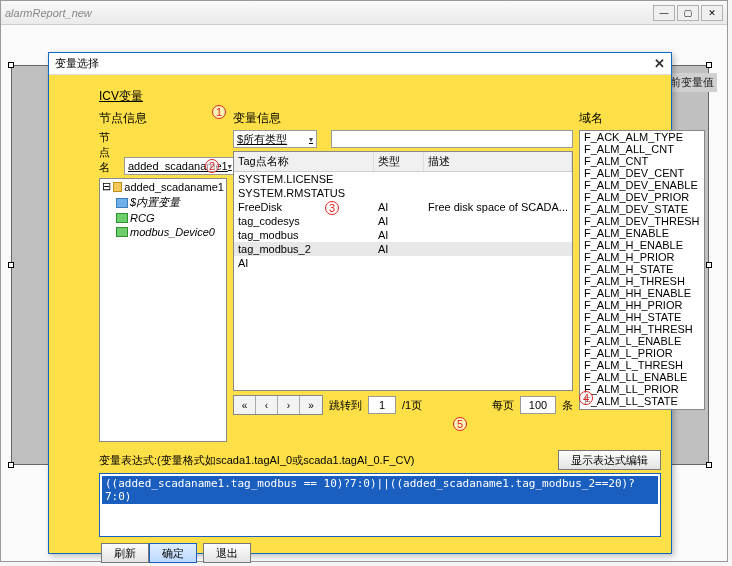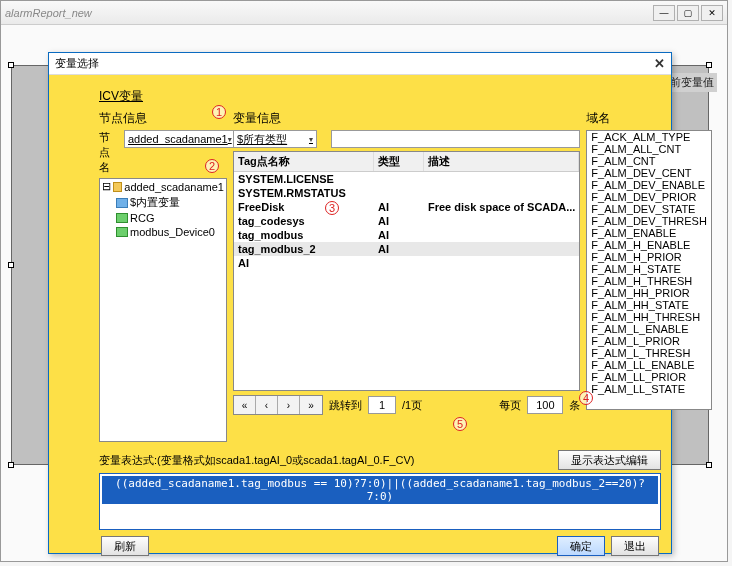--- a/index.html
+++ b/index.html
@@ -25,33 +25,33 @@
 .close-x { cursor: pointer; font-size: 13px; font-weight: bold; color: #333; }
 .dialog-body { padding: 11px 10px 6px; margin-left: 40px; }
 
 .section-label { font-size: 12px; margin: 2px 0 3px; }
 
 .cols { display: flex; gap: 6px; }
 .col-left { width: 128px; }
 .col-mid { width: 360px; }
 .col-right { flex: 1; }
 
-.row { display: flex; align-items: flex-start; gap: 14px; margin-bottom: 3px; }
+.row { display: flex; align-items: flex-end; gap: 14px; margin-bottom: 3px; }
 .combo, .input-sm { border: 1px solid #999; background: #fff; height: 18px; padding: 0 3px; font-size: 11px; }
 .combo { display:flex; align-items:center; justify-content:space-between; cursor:pointer;text-decoration:underline; }
 .combo-arrow { font-size:8px; color:#444; }
 .filter-input { flex:1; }
 
 .tree-box, .list-box, .domain-box { border: 1px solid #888; background: #fff; overflow: auto; }
 .tree-box { height: 264px; }
-.list-box { height: 240px; font-weight: bold; }
+.list-box { height: 240px; }
 .domain-box { height: 280px; overflow-y:scroll; }
 
 .tree-item { padding: 1px 2px; display: flex; align-items: center; gap: 2px; white-space: nowrap; cursor:pointer;}
-.tree-item.indent1 { padding-left: 14px; }
+.tree-item.indent1 { padding-left: 14px; font-style: italic; }
 .tree-icon { width: 12px; height: 10px; display:inline-block;}
 .ico-folder { background:#f4c959; border:1px solid #c08f1a;}
 .ico-db { background:#6fb0e8; border:1px solid #3a7db8;}
 .ico-green { background:#6ccf6c; border:1px solid #2f8f2f;}
 
 .tbl-head { display:flex; background:#f0f0f0; border-bottom:1px solid #ccc; font-size:11px;}
 .tbl-head div { padding:2px 4px; border-right:1px solid #ddd;}
 .tbl-body { }
 .tbl-row { display:flex; font-size:11px; padding:0px 0; cursor:pointer;}
 .tbl-row.sel { background:#e8e8e8;}
@@ -65,24 +65,24 @@
 .pager-btns button { width:22px; height:18px; border:none; border-right:1px solid #aaa; background:#f3f3f3; font-size:10px; cursor:pointer;}
 .pager-btns button:last-child{border-right:none;}
 .pg-input{ width:28px; height:18px; border:1px solid #999; text-align:center;}
 .pg-input-wide{ width:36px;}
 
 .expr-row { display:flex; align-items:center; gap:4px; margin-top:8px;}
 .expr-label { flex:1; font-size:11px;}
 .btn { border:1px solid #777; background:linear-gradient(#fefefe,#e3e3e3); height:20px; padding:0 12px; cursor:pointer; font-size:11px;}
 .btn.primary { border:1px solid #1a5fbf; background:linear-gradient(#dfeeff,#bcd9ff);}
 
-.expr-box { width:100%; height:57px; border:1px solid #1a5fbf; background:#fff; margin-top:3px; padding:2px;text-align:center;}
+.expr-box { width:100%; height:64px; border:1px solid #1a5fbf; background:#fff; margin-top:3px; padding:2px;}
 .expr-text { display:inline-block; background:#1a5fbf; color:#fff; padding:1px 3px; font-size:11px; font-family:monospace;}
 
-.footer { display:flex; justify-content:space-between; margin-top:6px; padding:0 2px;}
+.footer { display:flex; margin-top:6px; padding:0 2px;}
 .footer-left, .footer-right { display:flex; gap:6px;}
 
 .marker { position:absolute; width:14px; height:14px; border:1px solid #d22; border-radius:50%; color:#d22; font-size:10px; display:flex; align-items:center; justify-content:center; background:rgba(255,255,255,0.6); pointer-events:none;}
 </style>
 </head>
 <body>
 
 <div class="parent-window">
   <div class="parent-titlebar">
     <span class="parent-title">alarmReport_new</span>
@@ -227,20 +227,21 @@
             <div class="domain-item">F_ALM_DEV_CENT</div>
             <div class="domain-item">F_ALM_DEV_ENABLE</div>
             <div class="domain-item">F_ALM_DEV_PRIOR</div>
             <div class="domain-item">F_ALM_DEV_STATE</div>
             <div class="domain-item">F_ALM_DEV_THRESH</div>
             <div class="domain-item">F_ALM_ENABLE</div>
             <div class="domain-item">F_ALM_H_ENABLE</div>
             <div class="domain-item">F_ALM_H_PRIOR</div>
             <div class="domain-item">F_ALM_H_STATE</div>
             <div class="domain-item">F_ALM_H_THRESH</div>
+            <div class="domain-item">F_ALM_HH_ENABLE</div>
             <div class="domain-item">F_ALM_HH_PRIOR</div>
             <div class="domain-item">F_ALM_HH_STATE</div>
             <div class="domain-item">F_ALM_HH_THRESH</div>
             <div class="domain-item">F_ALM_L_ENABLE</div>
             <div class="domain-item">F_ALM_L_PRIOR</div>
             <div class="domain-item">F_ALM_L_THRESH</div>
             <div class="domain-item">F_ALM_LL_ENABLE</div>
             <div class="domain-item">F_ALM_LL_PRIOR</div>
             <div class="domain-item">F_ALM_LL_STATE</div>
           </div>

